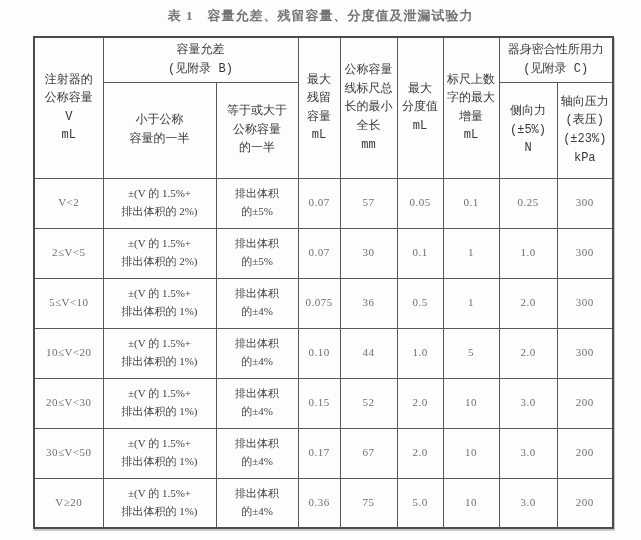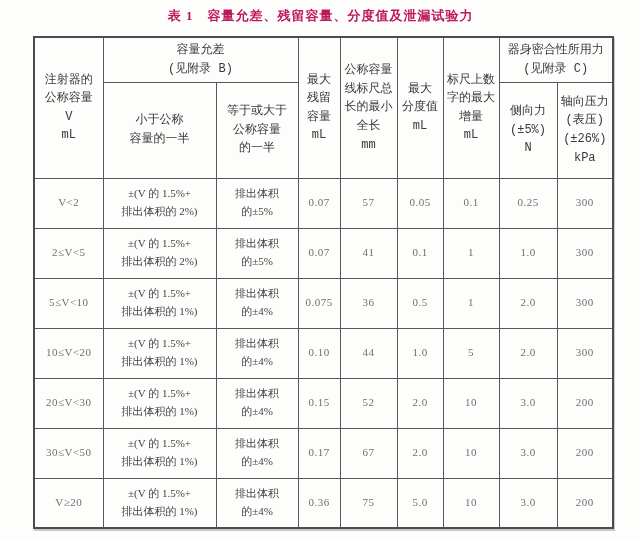--- a/index.html
+++ b/index.html
@@ -18,21 +18,21 @@
     color: #3d3d3d;
   }
   .doc-title {
     position: absolute;
     top: 7px;
     left: 0;
     width: 100%;
     text-align: center;
     font-size: 13px;
     font-weight: bold;
-    color: #be185d;
+    color: #737373;
     letter-spacing: 1px;
   }
   table.spec {
     position: absolute;
     left: 33px;
     top: 36px;
     border-collapse: collapse;
     table-layout: fixed;
     border: 2px solid #4c4c4c;
     box-shadow: 1px 2px 0 #c9c9c6;
@@ -115,21 +115,21 @@
         <th>小于公称
 容量的一半</th>
         <th>等于或大于
 公称容量
 的一半</th>
         <th>侧向力
 (±5%)
 N</th>
         <th>轴向压力
 (表压)
-(±26%)
+(±23%)
 kPa</th>
       </tr>
     </thead>
     <tbody>
       <tr class="datarow">
         <td class="num">V&lt;2</td>
         <td>±(V 的 1.5%+
 排出体积的 2%)</td>
         <td>排出体积
 的±5%</td>
@@ -140,21 +140,21 @@
         <td class="num">0.25</td>
         <td class="num">300</td>
       </tr>
       <tr class="datarow">
         <td class="num">2≤V&lt;5</td>
         <td>±(V 的 1.5%+
 排出体积的 2%)</td>
         <td>排出体积
 的±5%</td>
         <td class="num">0.07</td>
-        <td class="num">41</td>
+        <td class="num">30</td>
         <td class="num">0.1</td>
         <td class="num">1</td>
         <td class="num">1.0</td>
         <td class="num">300</td>
       </tr>
       <tr class="datarow">
         <td class="num">5≤V&lt;10</td>
         <td>±(V 的 1.5%+
 排出体积的 1%)</td>
         <td>排出体积

